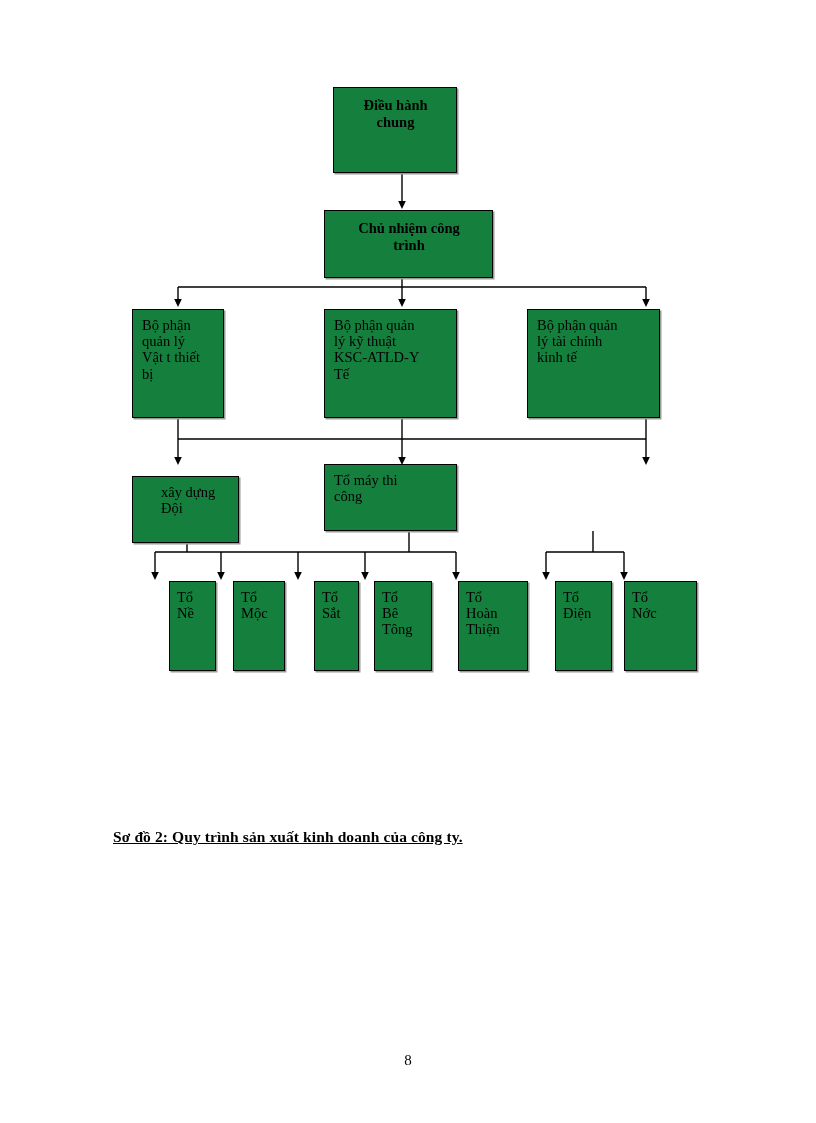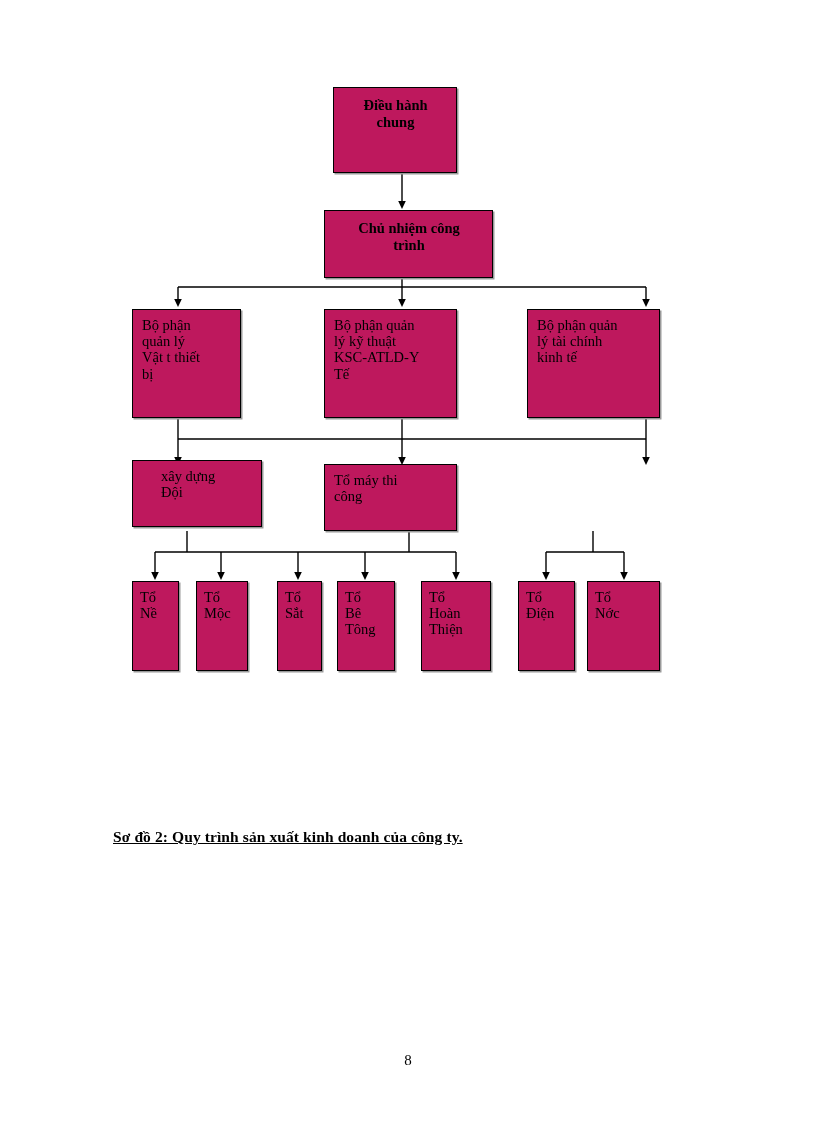--- a/index.html
+++ b/index.html
@@ -37,21 +37,21 @@
     top: 0;
     width: 816px;
     height: 720px;
     pointer-events: none;
   }
 
   .node {
     position: absolute;
     box-sizing: border-box;
     border: 1.4px solid #000000;
-    background: #be185d;
+    background: #15803d;
     box-shadow: 1.5px 1.5px 0 0 #9a9a9a;
     padding: 7px 8px 4px 9px;
     line-height: 1.12;
   }
   .node .txt {
     display: block;
     white-space: pre-line;
   }
 
   
@@ -68,20 +68,21 @@
 
   
   .node.plain {
     font-weight: normal;
     text-align: left;
     font-size: 14.5px;
   }
   .node.small {
     font-size: 14.5px;
     padding: 7px 4px 12px 7px;
+    margin-left: 37px;
   }
 
   
   #caption {
     position: absolute;
     left: 113px;
     top: 828px;
     font-size: 15.5px;
     font-weight: bold;
     letter-spacing: 0.1px;
@@ -144,39 +145,39 @@
     <div class="node bold" style="left:333px; top:87px; width:124px; height:86px;">
       <span class="txt">Điều hành
 chung</span>
     </div>
 
     <div class="node bold" style="left:324px; top:210px; width:169px; height:68px;">
       <span class="txt">Chủ nhiệm công
 trình</span>
     </div>
 
-    <div class="node plain" style="left:132px; top:309px; width:109px; height:109px;">
+    <div class="node plain" style="left:132px; top:309px; width:92px; height:109px;">
       <span class="txt">Bộ phận
 quản lý
 Vật t  thiết
 bị</span>
     </div>
     <div class="node plain" style="left:324px; top:309px; width:133px; height:109px;">
       <span class="txt">Bộ phận quản
 lý kỹ thuật
 KSC-ATLD-Y
 Tế</span>
     </div>
     <div class="node plain" style="left:527px; top:309px; width:133px; height:109px;">
       <span class="txt">Bộ phận quản
 lý tài chính
 kinh tế</span>
     </div>
 
-    <div class="node plain" style="left:132px; top:460px; width:130px; height:67px;padding-left:28px;">
+    <div class="node plain" style="left:132px; top:476px; width:107px; height:67px;padding-left:28px;">
       <span class="txt">xây dựng
 Đội</span>
     </div>
     <div class="node plain" style="left:324px; top:464px; width:133px; height:67px;">
       <span class="txt">Tổ máy thi
 công</span>
     </div>
 
     <div class="node plain small" style="left:132px; top:581px; width:47px; height:90px;">
       <span class="txt">Tổ

